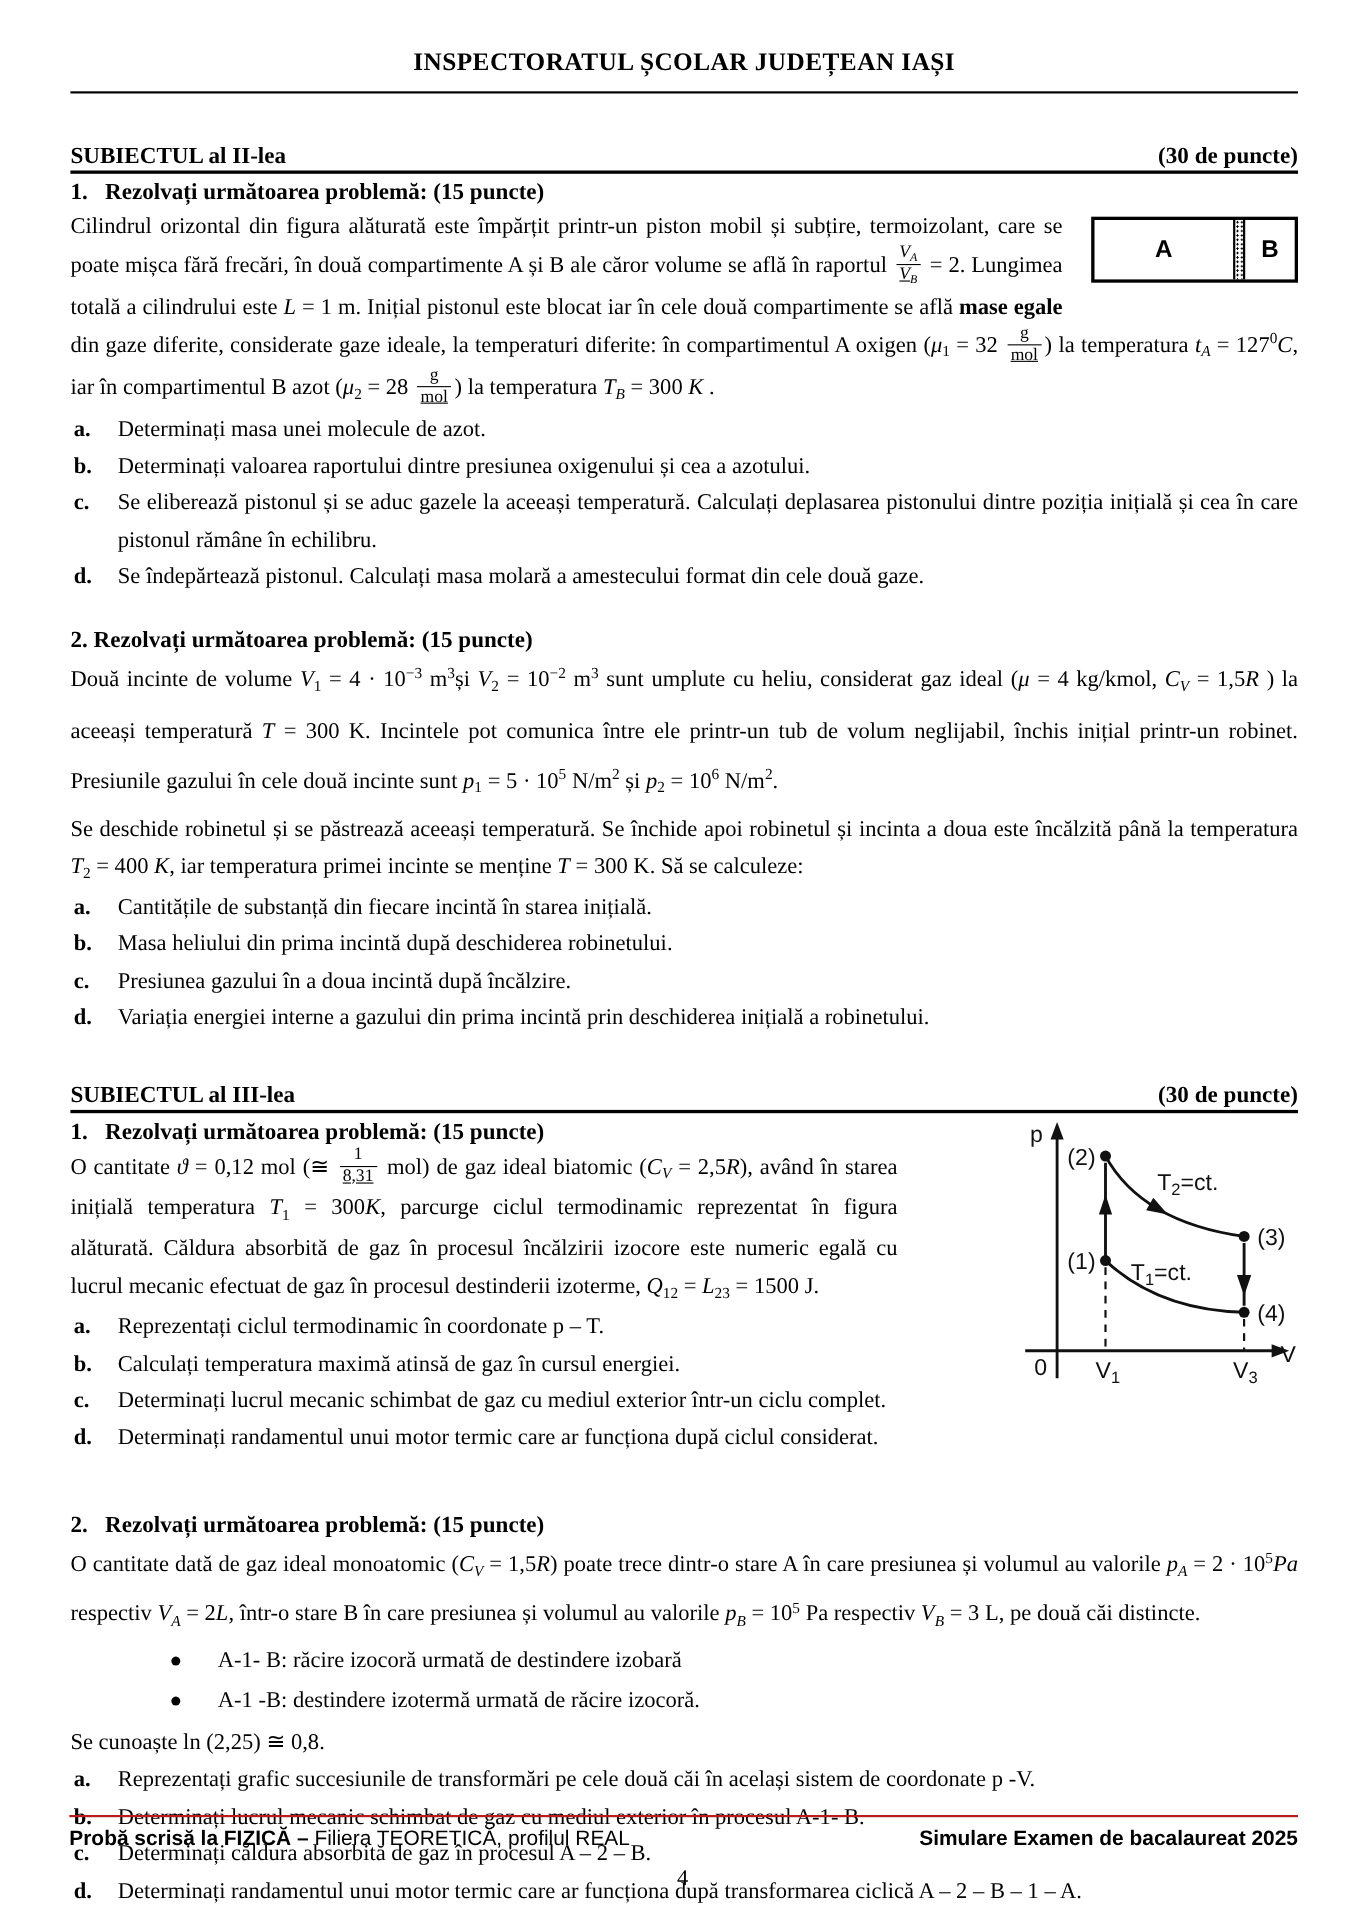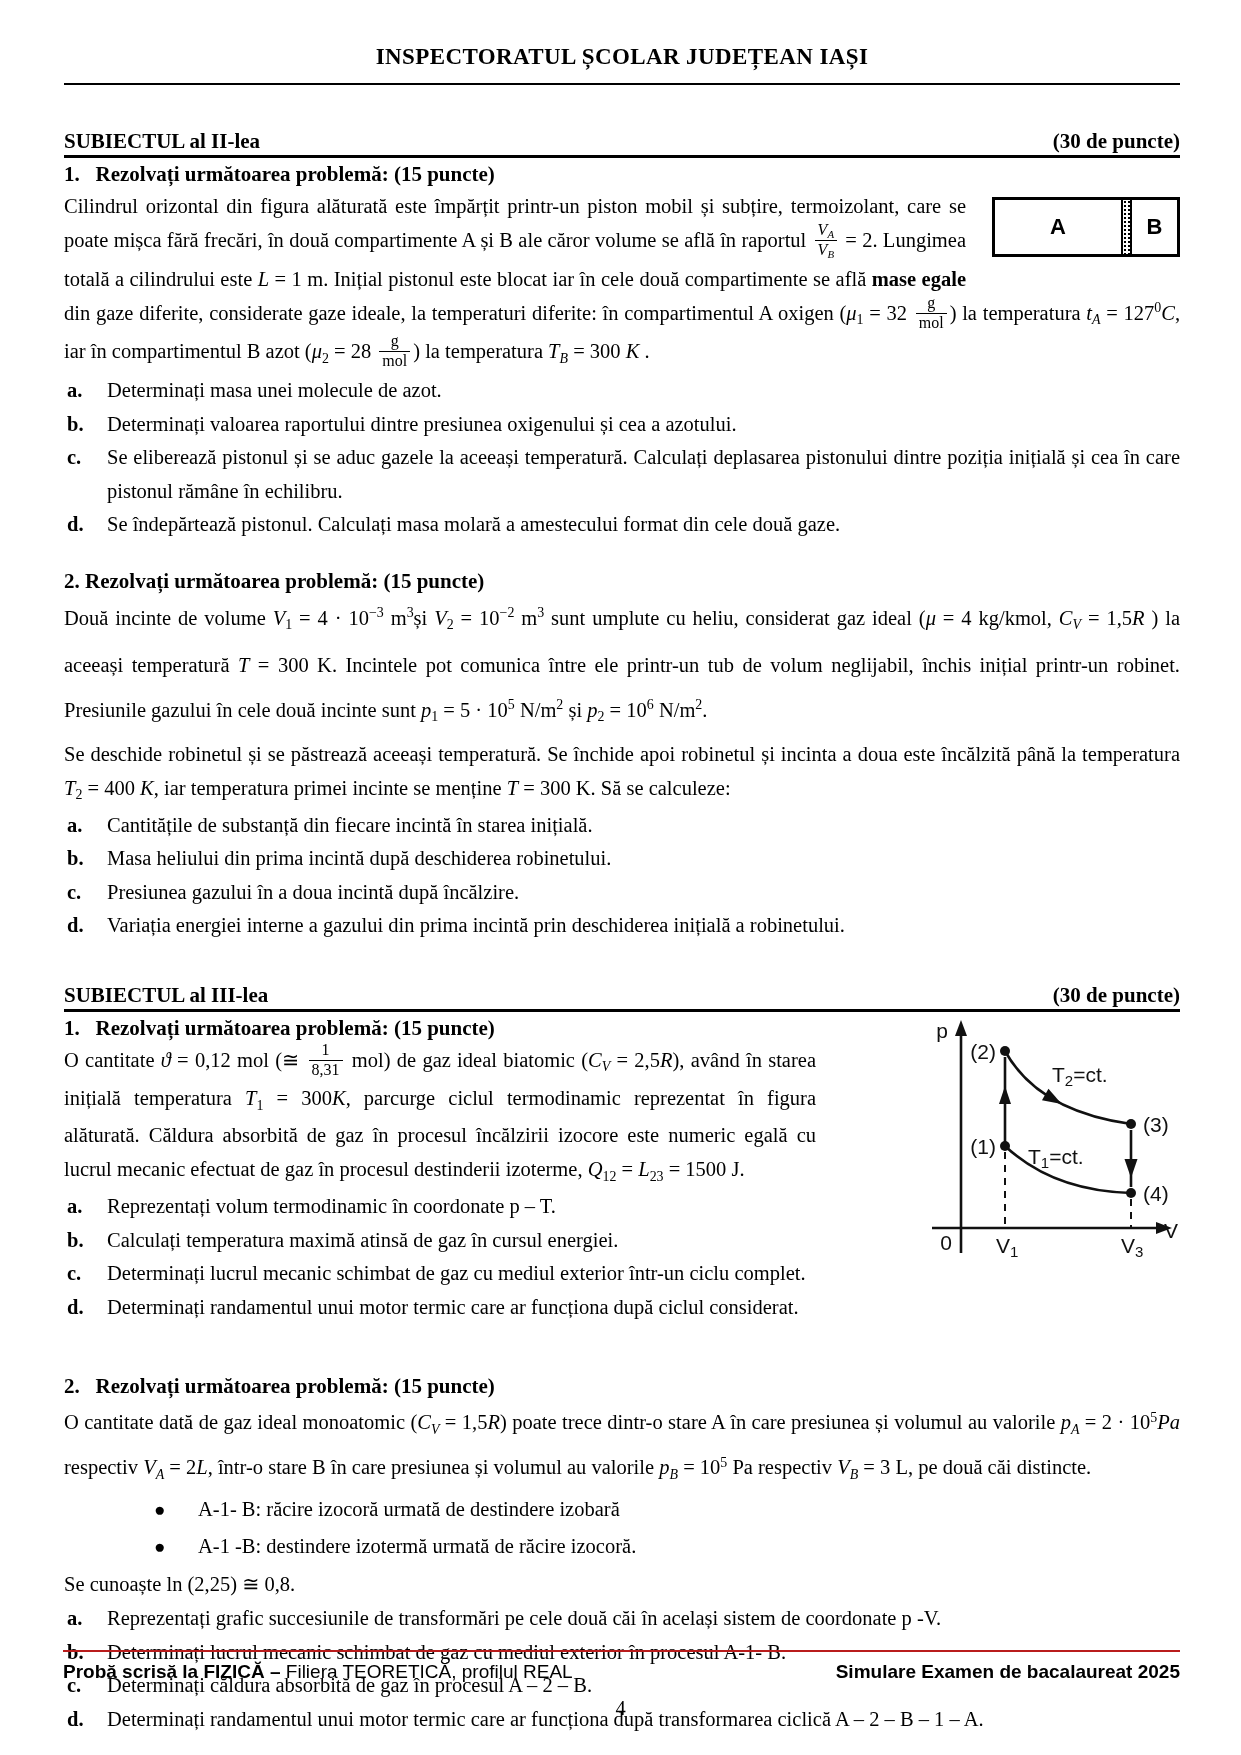--- a/index.html
+++ b/index.html
@@ -29,21 +29,21 @@
 
   
   .r-b{font-weight:700;}
   .r-i{font-style:italic;}
   .r-sub{font-size:.68em;position:relative;top:.30em;}
   .r-sup{font-size:.68em;position:relative;top:-.55em;}
   .r-i.r-sub,.r-isub{font-style:italic;}
   .frac{display:inline-flex;flex-direction:column;vertical-align:middle;
         font-size:.78em;line-height:1.18;text-align:center;margin:0 3px;position:relative;top:-2px;}
   .frac .fnum{border-bottom:1.6px solid #000;padding:0 3px;}
-  .frac .fden{padding:0 3px;}
+  .frac .fden{padding:0 3px;text-decoration:underline;}
 
   
   .fig-cyl{float:right;margin:8px 0 10px 26px;}
   .cyl-box{display:flex;width:188px;height:60px;border:3px solid #000;background:#fff;}
   .cyl-cell{display:flex;align-items:center;justify-content:center;
             font-family:"Liberation Sans",sans-serif;font-weight:700;font-size:22px;}
   .cyl-a{flex:1;}
   .piston{width:11px;border-left:2px solid #000;border-right:2px solid #000;
           background-image:radial-gradient(#000 1px, transparent 1.1px);background-size:4px 4px;}
   .cyl-b{flex:0 0 45px;}
@@ -204,21 +204,21 @@
 
         <div class="prob-title">1.&nbsp;&nbsp; Rezolvați următoarea problemă: (15 puncte)</div>
         <p class="para"><span>O cantitate </span><span class="r-i">ϑ</span><span> = 0,12 mol (≅ </span><span class="frac">
               <span class="fnum"><span>1</span></span>
               <span class="fden"><span>8,31</span></span>
             </span><span> mol) de gaz ideal biatomic (</span><span class="r-i">C</span><span class="r-i r-sub">V</span><span> = 2,5</span><span class="r-i">R</span><span>), având în starea inițială temperatura </span><span class="r-i">T</span><span class="r-sub">1</span><span> = 300</span><span class="r-i">K</span><span>, parcurge ciclul termodinamic reprezentat în figura alăturată. Căldura absorbită de gaz în procesul încălzirii izocore este numeric egală cu lucrul mecanic efectuat de gaz în procesul destinderii izoterme, </span><span class="r-i">Q</span><span class="r-sub">12</span><span> = </span><span class="r-i">L</span><span class="r-sub">23</span><span> = 1500 J.</span></p>
 
         <div class="items">
           <div class="item">
             <span class="lbl">a.</span>
-            <span class="txt">Reprezentați volum termodinamic în coordonate p – T.</span>
+            <span class="txt">Reprezentați ciclul termodinamic în coordonate p – T.</span>
           </div>
           <div class="item">
             <span class="lbl">b.</span>
             <span class="txt">Calculați temperatura maximă atinsă de gaz în cursul energiei.</span>
           </div>
           <div class="item">
             <span class="lbl">c.</span>
             <span class="txt">Determinați lucrul mecanic schimbat de gaz cu mediul exterior într-un ciclu complet.</span>
           </div>
           <div class="item">

